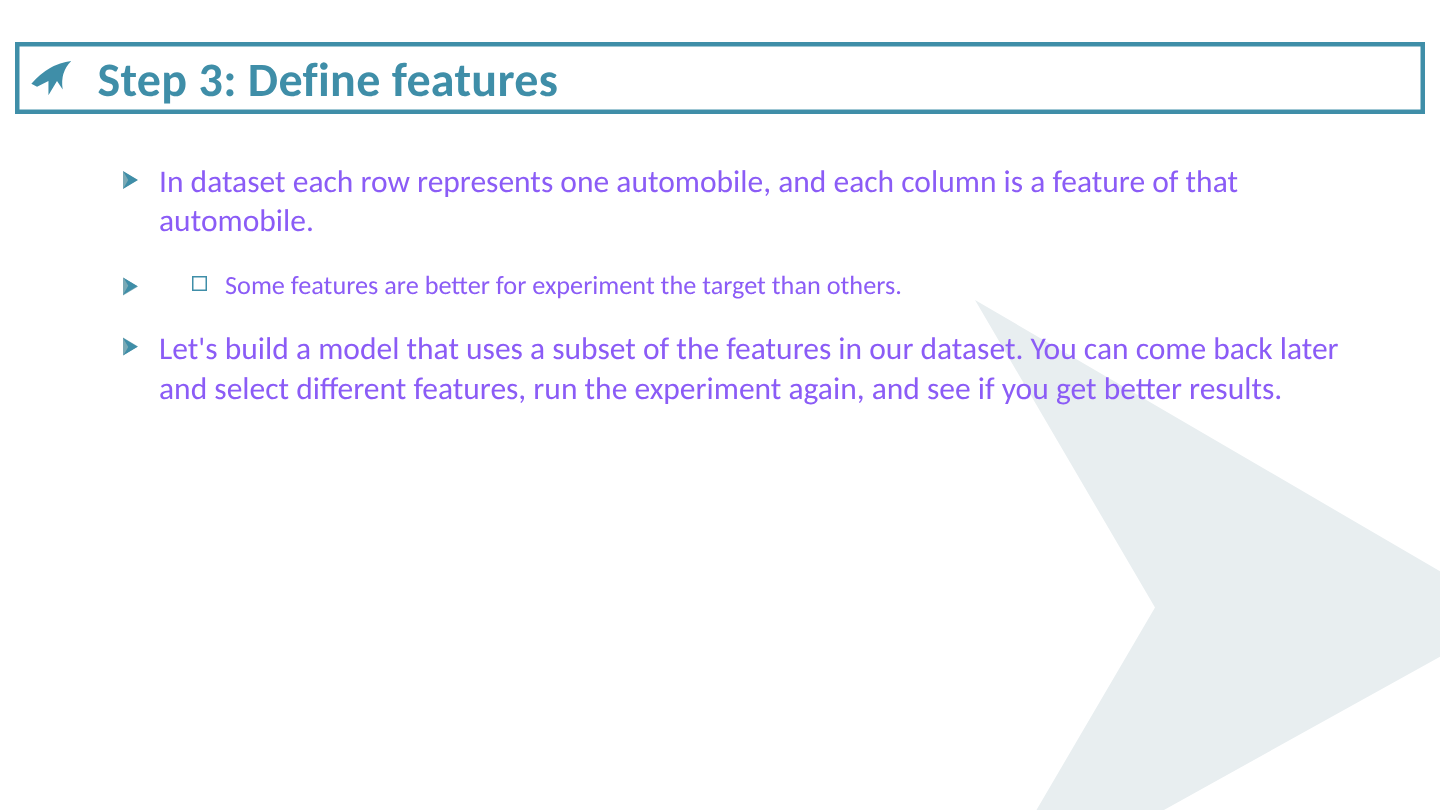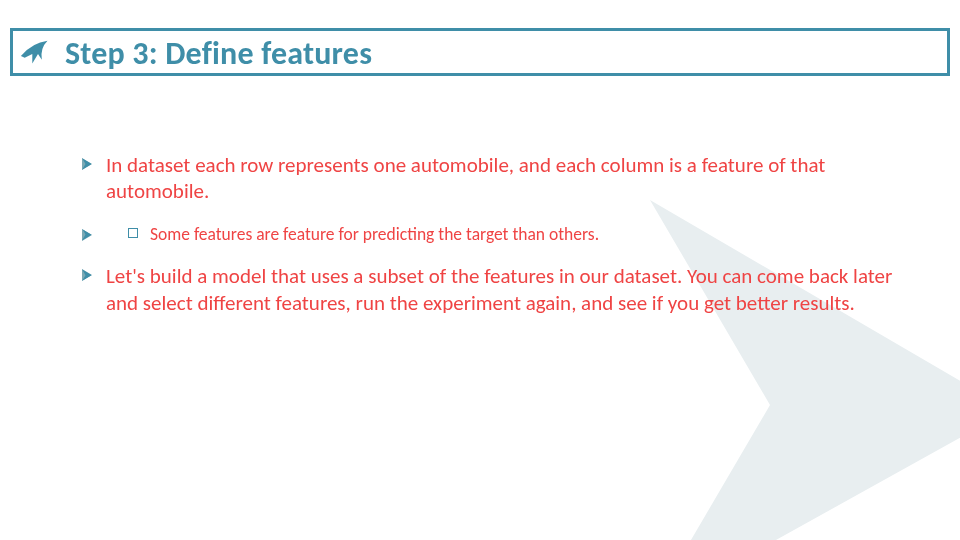--- a/index.html
+++ b/index.html
@@ -32,22 +32,21 @@
     font-size: 32px;
     font-weight: 700;
     color: #3f8ea8;
     letter-spacing: 0.2px;
   }
   .content {
     position: absolute;
     top: 108px;
     left: 82px;
     right: 40px;
-    color: #ef4444;
-    margin-top: 44px;
+    color: #8b5cf6;
   }
   .l1 {
     position: relative;
     padding-left: 24px;
     font-size: 21px;
     line-height: 1.25;
     margin-bottom: 18px;
   }
   .l1::before {
     content: "";
@@ -112,21 +111,21 @@
 
 <div class="content">
 
   <div class="l1">
     <span>In dataset each row represents one automobile, and each column is a feature of that automobile.</span>
   </div>
 
   <div class="l1">
     <div class="sub">
       <div class="l2">
-        <span>Some features are feature for predicting the target than others.</span>
+        <span>Some features are better for experiment the target than others.</span>
       </div>
     </div>
   </div>
 
   <div class="l1">
     <span>Let's build a model that uses a subset of the features in our dataset. You can come back later and select different features, run the experiment again, and see if you get better results.</span>
   </div>
 
 </div>
 

